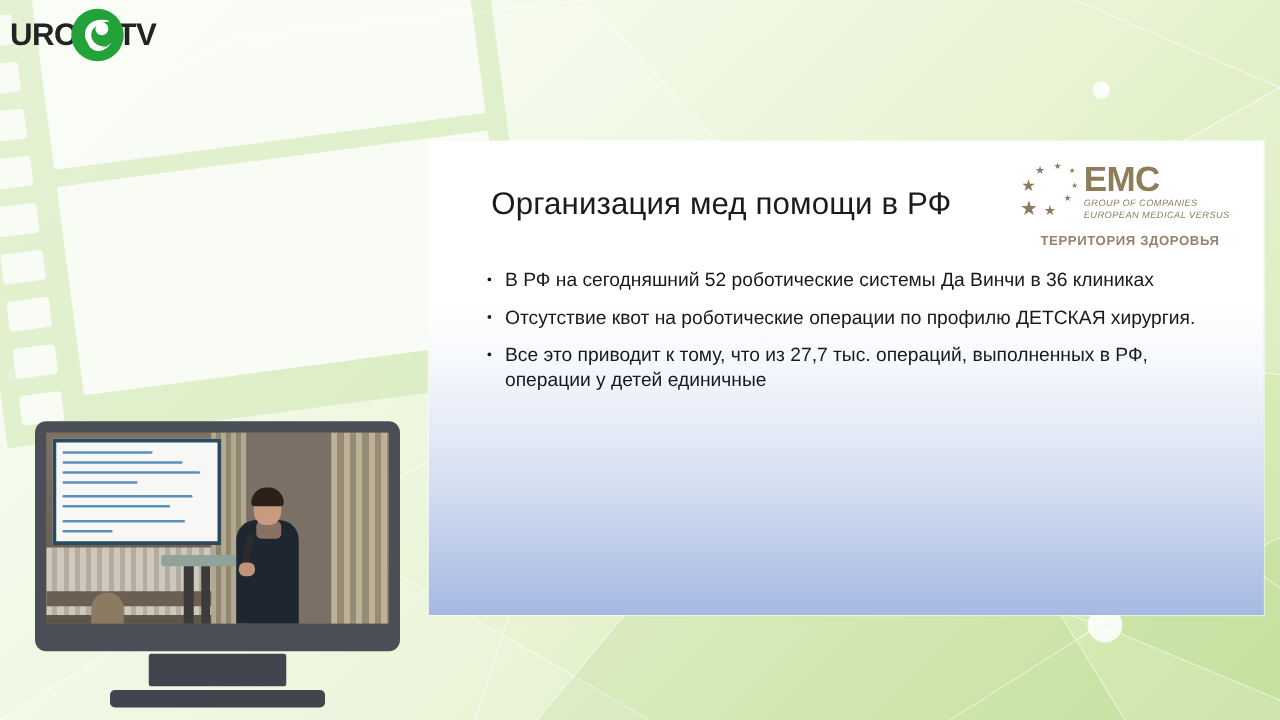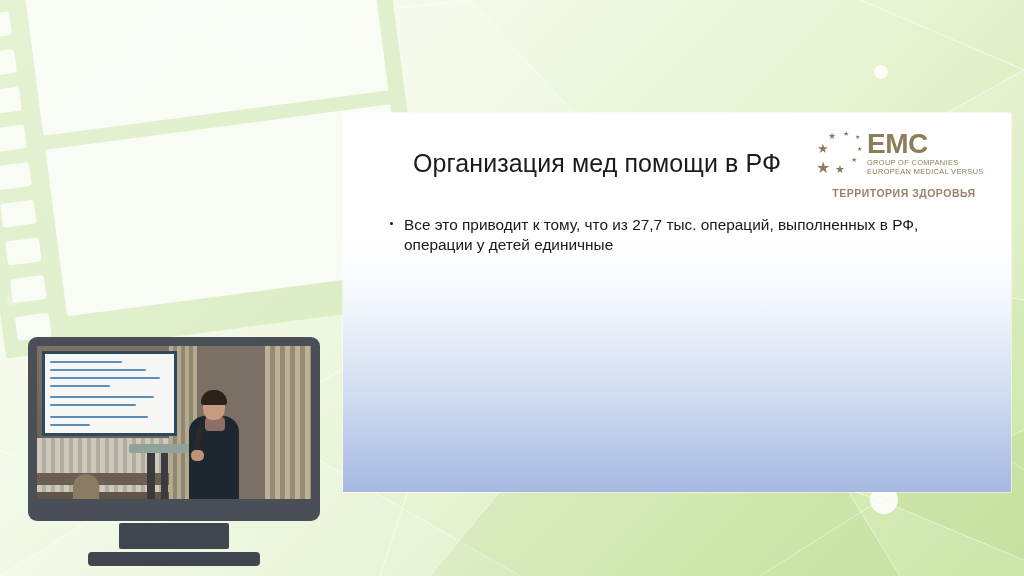--- a/index.html
+++ b/index.html
@@ -120,34 +120,33 @@
     position:absolute;left:343px;top:113px;width:668px;height:379px;
     background:linear-gradient(180deg,
       #ffffff 0%,#ffffff 34%,#f4f7fc 48%,#e3eaf7 62%,#cfdaf0 76%,#b6c6e8 90%,#a7b9e2 100%);
     box-shadow:0 0 0 1px rgba(255,255,255,0.5);
     overflow:hidden;
   }
   .slide-title{
     position:absolute;left:50px;top:36px;
     font-size:25px;font-weight:400;color:#1b1b1b;white-space:nowrap;
     letter-spacing:0.1px;
-    margin-left:20px;
   }
 
   
   .emc{position:absolute;right:18px;top:17px;width:178px;text-align:left;}
   .emc .row{display:flex;align-items:flex-start;}
   .emc .stars{position:relative;width:52px;height:50px;flex:0 0 52px;}
   .emc .stars span{position:absolute;color:#8a7c5d;line-height:1;}
   .emc .wordblk{padding-top:1px;}
   .emc .word{
     font-size:28px;font-weight:bold;color:#8d7e59;line-height:0.95;letter-spacing:-0.5px;
   }
   .emc .sub1,.emc .sub2{
-    font-size:7.4px;color:#8d7e59;letter-spacing:0.35px;line-height:1.25;white-space:nowrap;
+    font-size:7.4px;color:#8d7e59;letter-spacing:0.35px;line-height:1.25;white-space:nowrap;font-style:italic;
   }
   .emc .territory{
     margin-top:7px;text-align:center;width:178px;
     font-size:10.5px;font-weight:bold;color:#97836b;letter-spacing:0.5px;white-space:nowrap;
   }
 
   
   .bullets{
     position:absolute;left:46px;top:102px;width:578px;
     font-size:15.4px;color:#17191c;line-height:1.30;
@@ -212,20 +211,32 @@
     <div class="perf" style="top:170px"></div>
     <div class="perf" style="top:208px"></div>
     <div class="perf" style="top:246px"></div>
     <div class="perf" style="top:284px"></div>
     <div class="perf" style="top:322px"></div>
     <div class="perf" style="top:360px"></div>
     <div class="frame" style="top:16px;height:168px;"></div>
     <div class="frame" style="top:198px;height:168px;"></div>
   </div>
 
+  <div class="logo">
+    <span class="txt">URO</span>
+    <span class="mark">
+      <span class="ring"></span>
+      <svg class="leaf" viewBox="0 0 28 30" xmlns="http://www.w3.org/2000/svg">
+        <path d="M24 4 C12 0 3 7 4 16 C5 24 14 28 21 24 C15 25 9 21 9 15 C9 9 15 5 24 4 Z" fill="#ffffff"></path>
+        <circle cx="17.5" cy="10" r="5.2" fill="#ffffff"></circle>
+        <path d="M6 21 C11 27 20 27 25 21 C20 30 9 30 6 21 Z" fill="#ffffff"></path>
+      </svg>
+    </span>
+    <span class="txt">TV</span>
+  </div>
 
   <div class="tv">
     <div class="bezel">
       <div class="screen">
         <div class="vid">
           <div class="wall"></div>
           <div class="blinds"></div>
           <div class="ledge"></div>
           <div class="backwall"></div>
           <div class="curtainL"></div>
@@ -281,19 +292,21 @@
           <div class="word">EMC</div>
           <div class="sub1">GROUP OF COMPANIES</div>
           <div class="sub2">EUROPEAN MEDICAL VERSUS</div>
         </span>
       </div>
       <div class="territory">ТЕРРИТОРИЯ ЗДОРОВЬЯ</div>
     </div>
 
     <div class="bullets">
       <ul>
+        <li>В РФ на сегодняшний 52 роботические системы Да Винчи в 36 клиниках</li>
+        <li>Отсутствие квот на роботические операции по профилю ДЕТСКАЯ хирургия.</li>
         <li>Все это приводит к тому, что из 27,7 тыс. операций, выполненных в РФ, операции у детей единичные</li>
       </ul>
     </div>
 
   </div>
 
 </div>
 
 </body></html>

